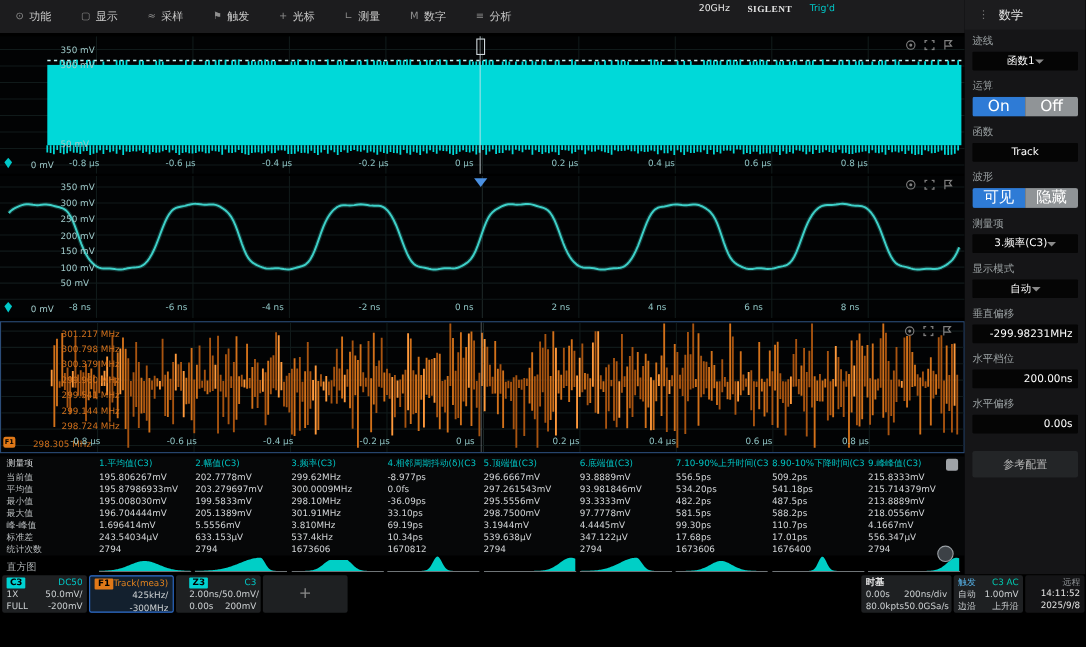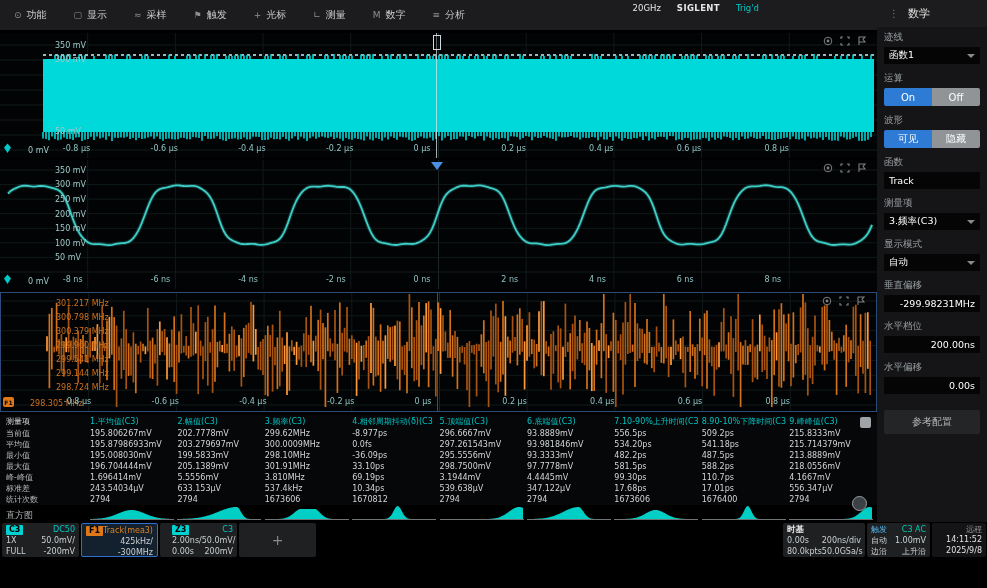--- a/index.html
+++ b/index.html
@@ -7,36 +7,36 @@
        font-family:"DejaVu Sans",sans-serif;-webkit-font-smoothing:antialiased;}
 
   
   .menubar{position:absolute;left:0;top:0;width:877px;height:30px;background:#1c1c1e;
            display:flex;align-items:center;padding-left:14px;box-sizing:border-box;}
   .mi{display:flex;align-items:center;gap:5px;margin-right:27px;color:#c9c9c9;font-size:10px;white-space:nowrap;}
   .mi .ic{color:#8f8f8f;font-size:9px;}
   .status{position:absolute;right:118px;top:1px;text-align:right;font-size:8.5px;line-height:14px;color:#e6e6e6;}
   .srow{display:flex;justify-content:flex-end;gap:16px;align-items:center;}
   .cyant{color:#00c8c8;}
-  .brand{font-weight:bold;letter-spacing:.4px;}
+  .brand{font-weight:bold;letter-spacing:.4px;font-family:Liberation Serif, serif;}
 
   
   .sidebar{position:absolute;left:877px;top:0;width:110px;height:522px;background:#151517;
            box-sizing:border-box;padding:0 7px;}
   .sbhead{height:27px;display:flex;align-items:center;gap:9px;color:#e2e2e2;font-size:11px;
           margin:0 -7px 4px -7px;padding-left:12px;background:#1c1c1e;}
   .sbgrip{color:#787878;font-size:10px;}
   .ctl{margin-bottom:8px;}
   .ctl .lab{font-size:9.5px;color:#9aa0a2;margin-bottom:3px;}
   .field{height:17px;background:#050505;color:#fff;font-size:9.5px;display:flex;align-items:center;
-         padding:0 5px;justify-content:space-between;border-radius:1px;}
+         padding:0 5px;justify-content:center;border-radius:1px;}
   .field.right{justify-content:flex-end;}
   .chev{width:0;height:0;border-left:4px solid transparent;border-right:4px solid transparent;border-top:4px solid #8a8a8a;}
   .toggle{display:flex;height:18px;border-radius:2px;overflow:hidden;}
-  .toggle span{flex:1;display:flex;align-items:center;justify-content:center;font-size:10px;color:#fff;}
+  .toggle span{flex:1;display:flex;align-items:center;justify-content:center;font-size:14px;color:#fff;}
   .ton{background:#2e7bd6;}
   .toff{background:#909497;color:#f4f4f4;}
   .refbtn{margin-top:16px;height:24px;background:#232527;color:#b5b5b5;font-size:10px;
           display:flex;align-items:center;justify-content:center;border-radius:2px;}
 
   
   .panel{position:absolute;left:0;width:877px;background:#020304;}
   .p1{top:33px;height:125px;}
   .p2{top:160px;height:129px;}
   .p3{top:292px;height:120px;border:1px solid #2b4c78;box-sizing:border-box;}
@@ -882,31 +882,31 @@
 
     <div class="ctl">
       <div class="lab">运算</div>
       <div class="toggle">
         <span class="ton">On</span>
         <span class="toff">Off</span>
       </div>
     </div>
 
     <div class="ctl">
+      <div class="lab">函数</div>
+      <div class="field">
+        <span>Track</span>
+      </div>
+    </div>
+
+    <div class="ctl">
       <div class="lab">波形</div>
       <div class="toggle">
         <span class="ton">可见</span>
         <span class="toff">隐藏</span>
-      </div>
-    </div>
-
-    <div class="ctl">
-      <div class="lab">函数</div>
-      <div class="field">
-        <span>Track</span>
       </div>
     </div>
 
     <div class="ctl">
       <div class="lab">测量项</div>
       <div class="field">
         <span>3.频率(C3)</span>
         <span class="chev"></span>
       </div>
     </div>

